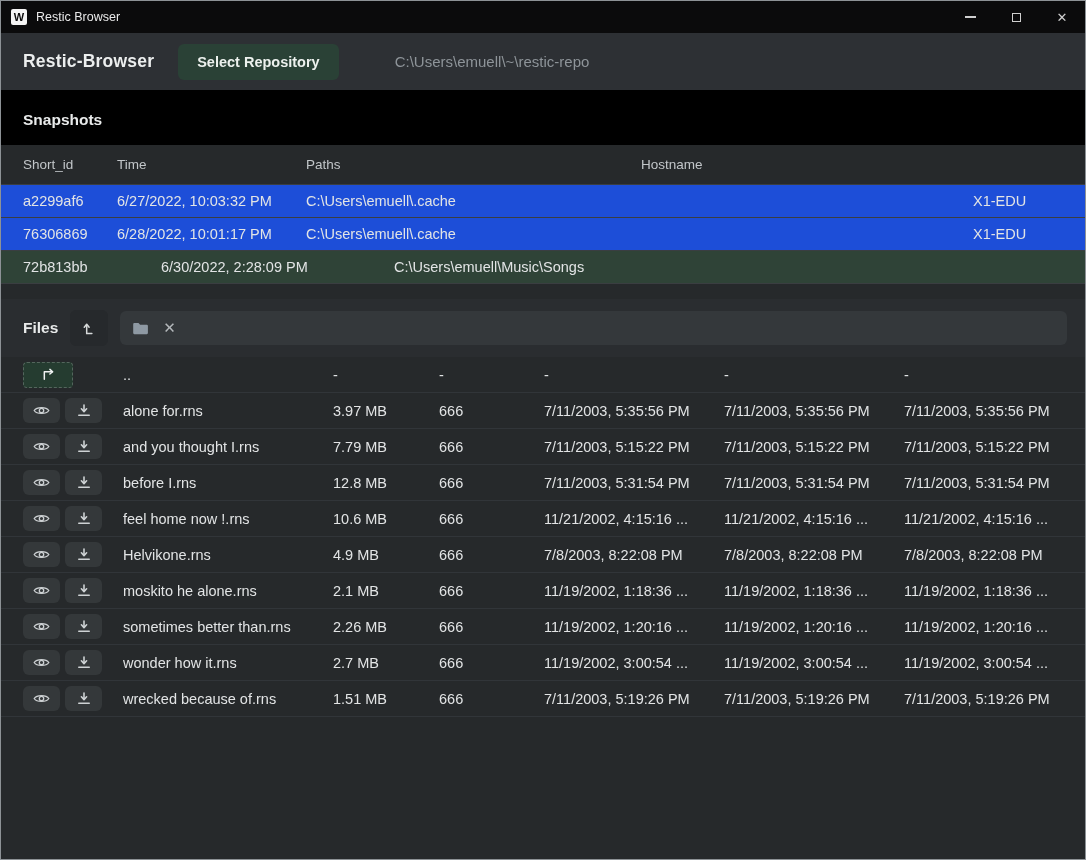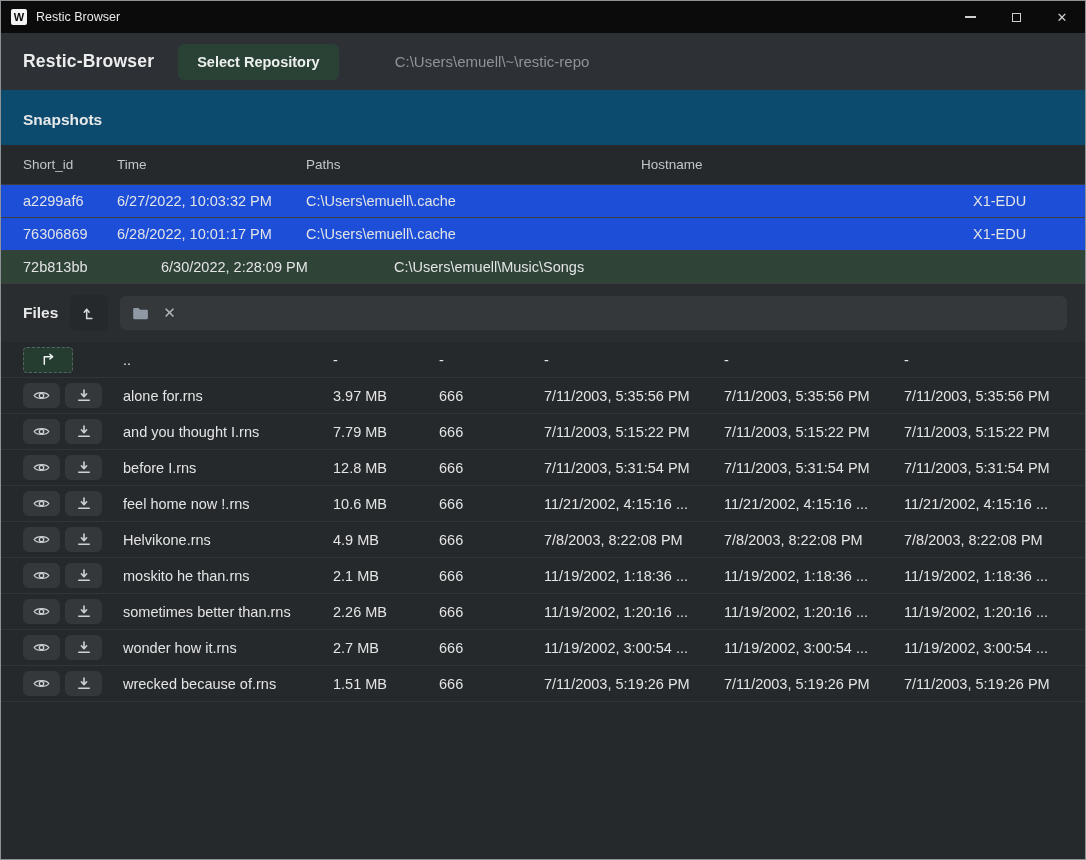--- a/index.html
+++ b/index.html
@@ -50,21 +50,21 @@
     margin-left:24px;
     background:#2a4136; color:#edf1ee;
     border:none; border-radius:6px;
     font-family:inherit; font-size:14.5px; font-weight:bold;
     padding:10px 19px; cursor:pointer;
   }
   .repo-path { margin-left:56px; font-size:15px; color:#8e9499; }
 
   
   .section-heading {
-    background:#0c4a6e;
+    background:#000000;
     padding:21px 22px 16px 22px;
     font-size:15.5px; font-weight:bold; color:#e8eaea;
   }
 
   
   .snap-grid {
     display:grid;
     grid-template-columns:94px 189px 335px 332px 1fr;
     align-items:center;
     padding-left:22px;
@@ -82,21 +82,21 @@
     cursor:pointer;
     background:#1d4ed8;
   }
   .snap-row:last-child { border-bottom:none; }
   .snap-row.selected { background:#2f4337;gap:44px; }
 
   
   .files-bar {
     background:#2a2d30;
     padding:11px 18px 11px 22px;
-    display:flex; align-items:center; gap:12px;
+    display:flex; align-items:center; gap:12px;margin-top:15px;
   }
   .files-heading { font-size:15.5px; font-weight:bold; color:#e8eaea; }
   .tree-btn {
     width:38px; height:36px; flex:0 0 38px;
     background:#26292c; border:none; border-radius:6px;
     display:flex; align-items:center; justify-content:center;
     cursor:pointer; color:#d6d9da;
   }
   .path-bar {
     flex:1; height:34px;
@@ -368,21 +368,21 @@
         </svg>
       </button>
       <button class="icon-btn">
         <svg width="14" height="13" viewBox="0 0 14 13" fill="none" stroke="currentColor" stroke-width="1.6" stroke-linecap="round" stroke-linejoin="round">
           <path d="M7 1 V7.2"></path>
             <path d="M4.4 4.8 L7 7.6 L9.6 4.8"></path>
             <path d="M1.8 11.3 H12.2"></path>
         </svg>
       </button>
     </div>
-    <div class="cell">moskito he than.rns</div>
+    <div class="cell">moskito he alone.rns</div>
     <div class="cell">2.1 MB</div>
     <div class="cell">666</div>
     <div class="cell">11/19/2002, 1:18:36 ...</div>
     <div class="cell">11/19/2002, 1:18:36 ...</div>
     <div class="cell">11/19/2002, 1:18:36 ...</div>
   </div>
 
   <div class="files-grid file-row">
     <div class="actions">
       <button class="icon-btn">

